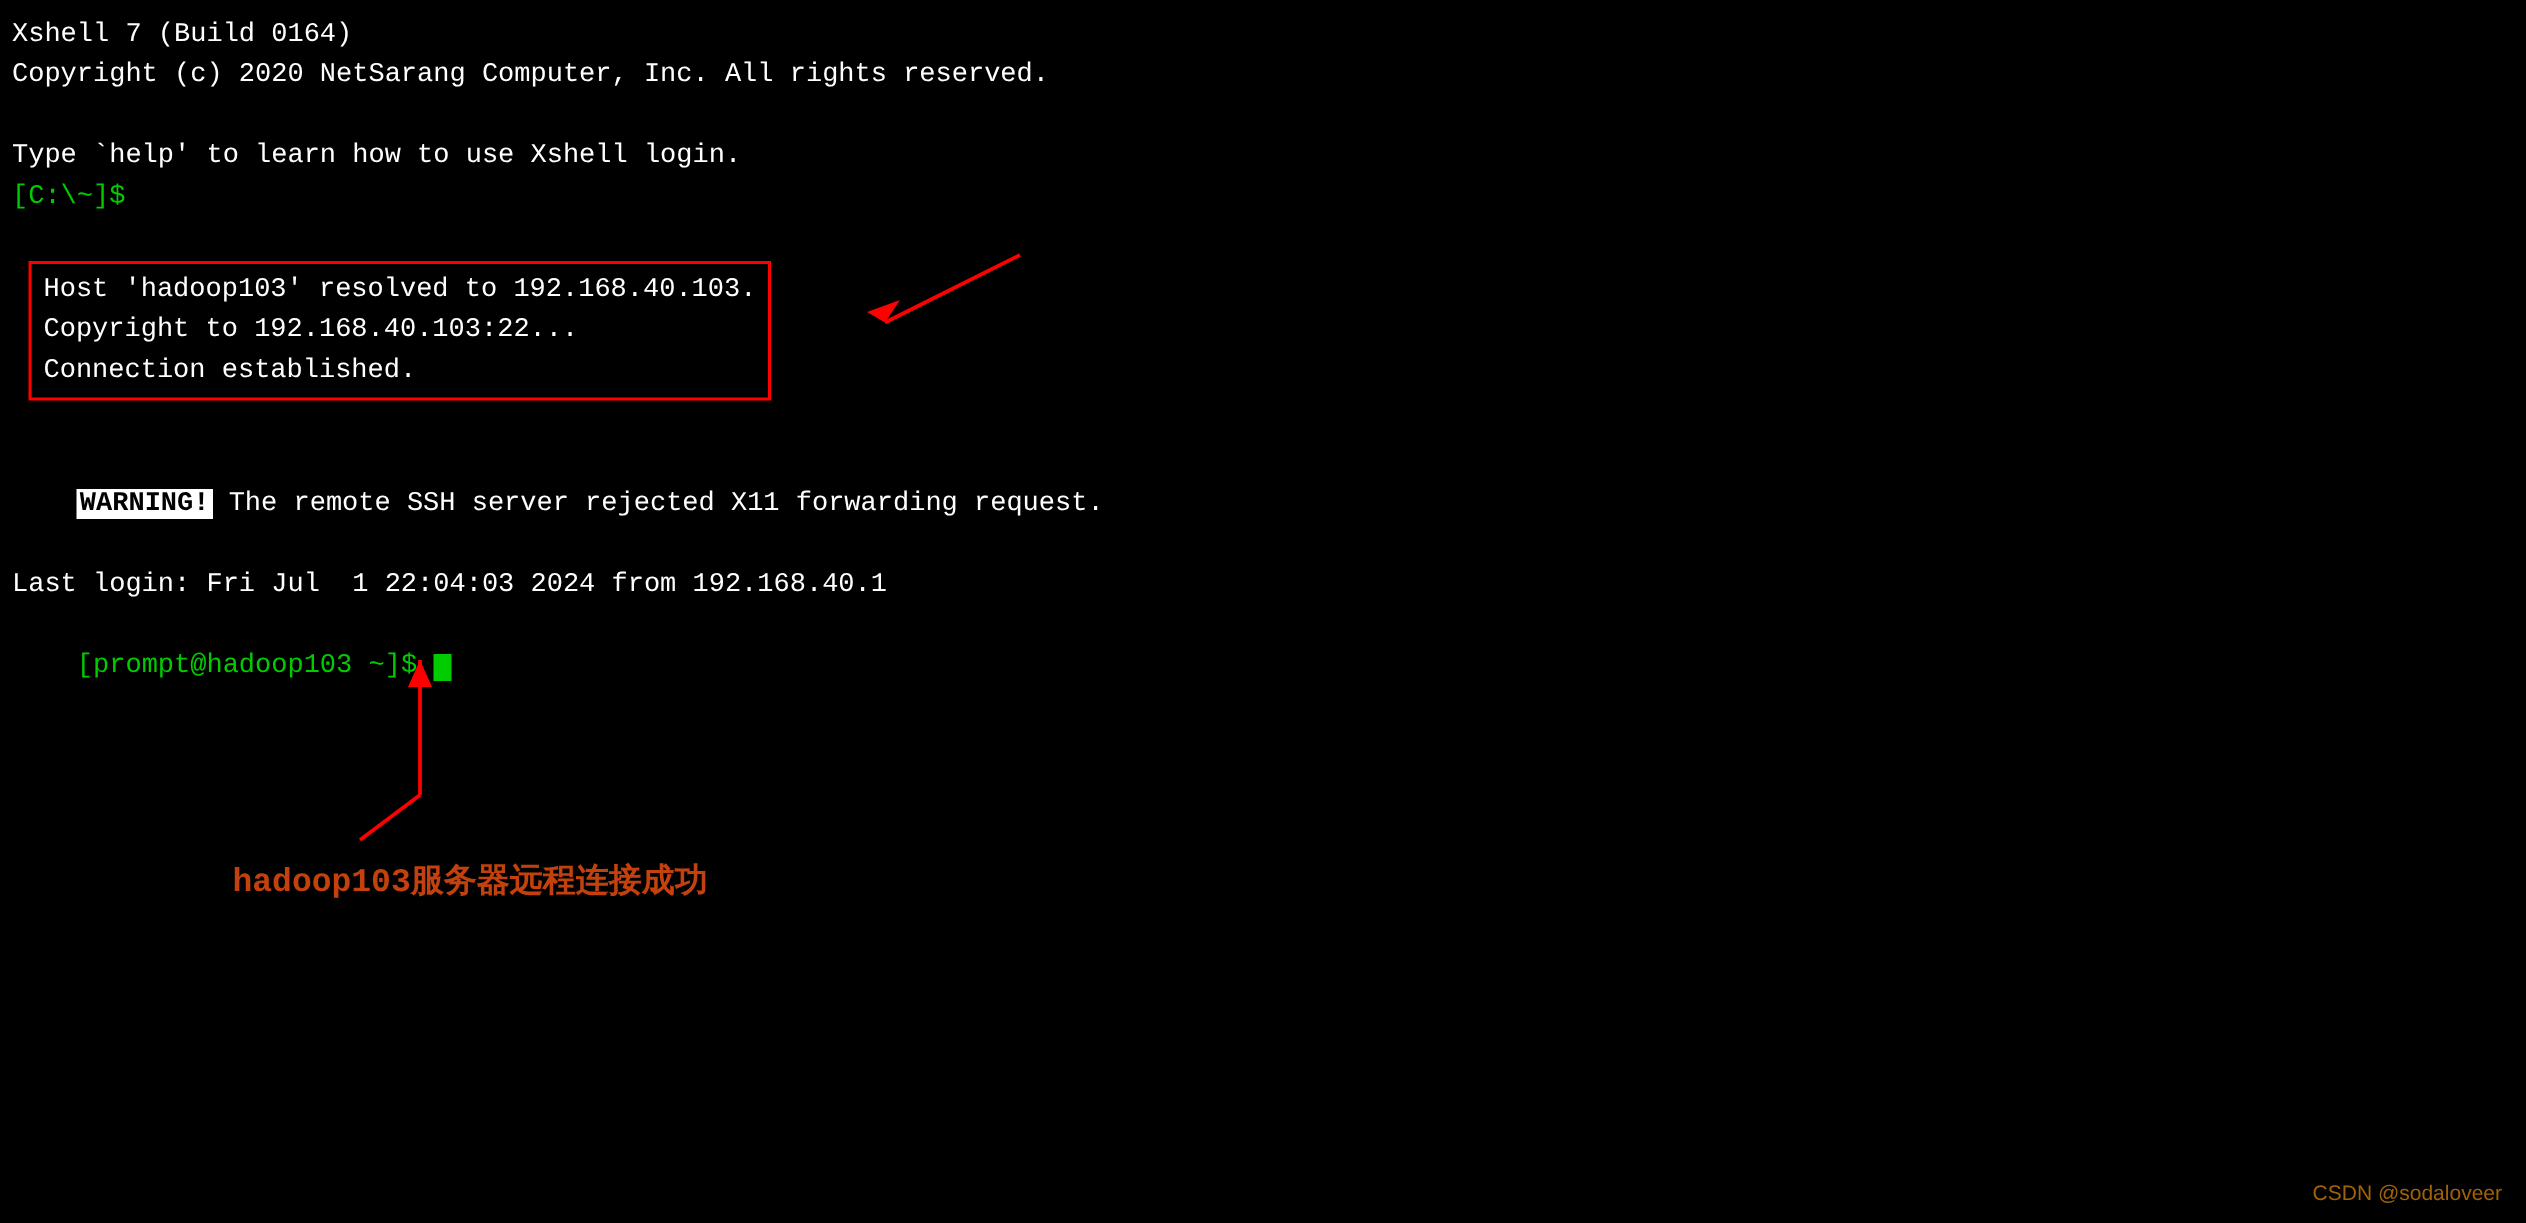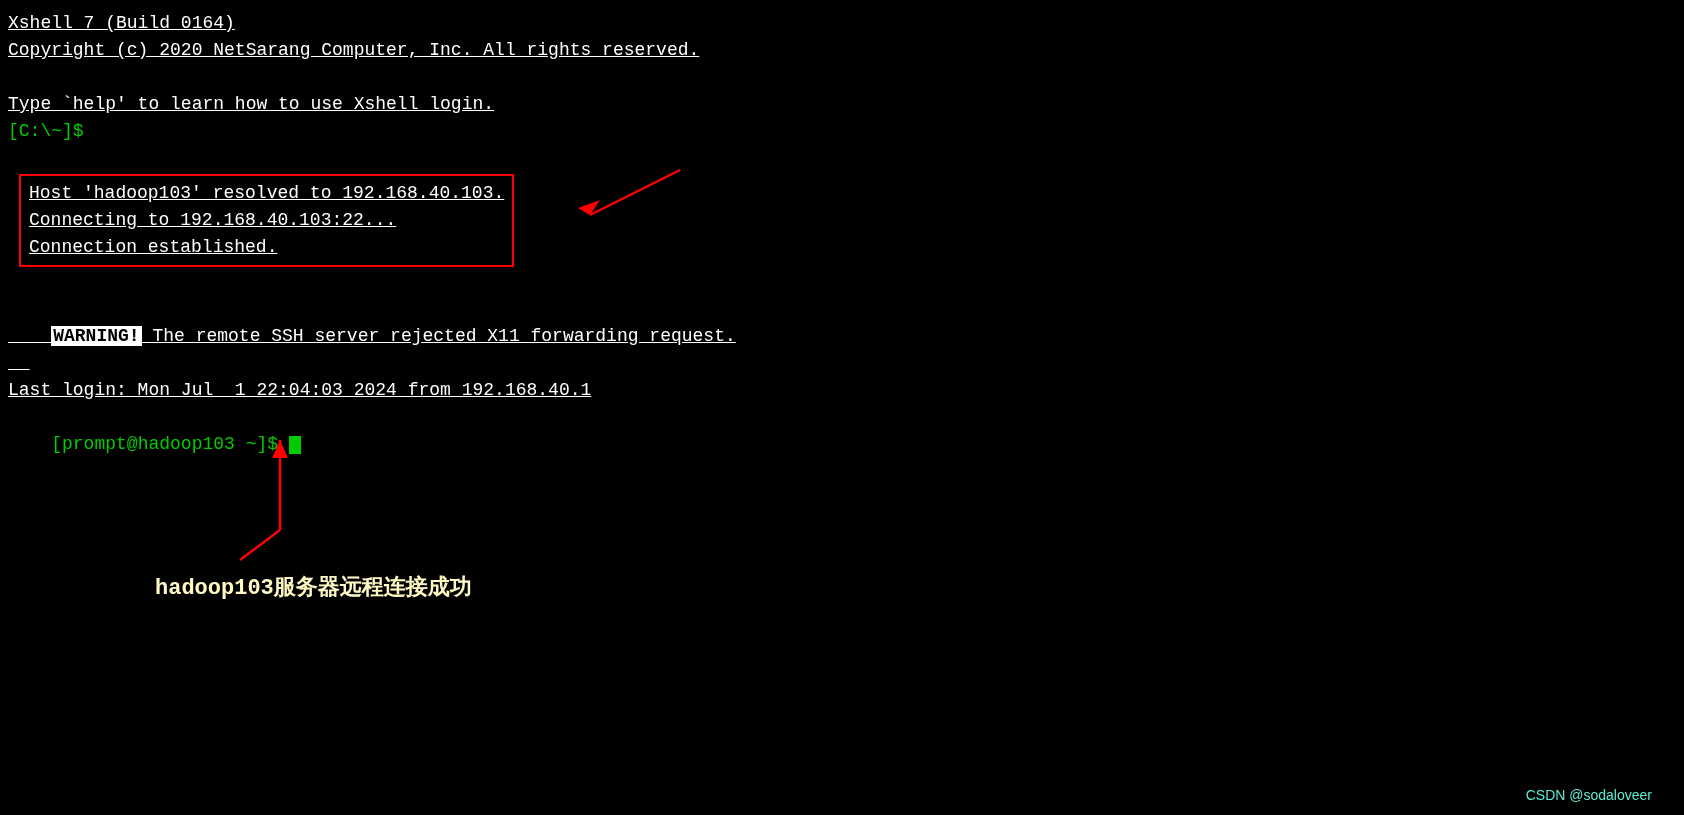--- a/index.html
+++ b/index.html
@@ -14,21 +14,21 @@
     }
     .terminal {
       padding: 10px 8px;
       color: #fff;
       line-height: 1.5;
     }
     .line {
       white-space: pre;
     }
     .green { color: #00cc00; }
-    .white { color: #ffffff; text-decoration: underline; }
+    .white { color: #ffffff; }
     .warning-box {
       display: inline;
       background: #fff;
       color: #000;
       font-weight: bold;
       padding: 0 2px;
       text-align: center;
     }
     .cursor {
       display: inline-block;
@@ -48,56 +48,56 @@
     }
     svg.annotation {
       position: absolute;
       top: 0;
       left: 0;
       width: 100%;
       height: 100%;
     }
     .annotation-text {
       position: absolute;
-      color: #fef9c3;
+      color: #c2410c;
       font-family: 'Courier New', Courier, monospace;
       font-size: 22px;
       font-weight: bold;
     }
     .watermark {
       position: absolute;
       bottom: 12px;
-      right: 32px;
-      color: #5eead4;
+      right: 16px;
+      color: #a16207;
       font-family: Arial, sans-serif;
       font-size: 14px;
       margin-left: 24px;
     }
   </style>
 </head>
 <body>
 
 <div class="terminal">
   <div class="line white">Xshell 7 (Build 0164)</div>
   <div class="line white">Copyright (c) 2020 NetSarang Computer, Inc. All rights reserved.</div>
   <div class="line">&nbsp;</div>
   <div class="line white">Type `help' to learn how to use Xshell login.</div>
   <div class="line green">[C:\~]$</div>
   <div class="line">&nbsp;</div>
   <div style="border: 2px solid red; display: inline-block; padding: 4px 8px; margin: 2px 11px;">
     <div class="line white">Host 'hadoop103' resolved to 192.168.40.103.</div>
-    <div class="line white">Connecting to 192.168.40.103:22...</div>
+    <div class="line white">Copyright to 192.168.40.103:22...</div>
     <div class="line white">Connection established.</div>
   </div>
   <br>
   <div class="line">&nbsp;</div>
   <div class="line white">
     <span class="warning-box">WARNING!</span><span> The remote SSH server rejected X11 forwarding request.</span>
   </div>
-  <div class="line white">Last login: Mon Jul  1 22:04:03 2024 from 192.168.40.1</div>
+  <div class="line white">Last login: Fri Jul  1 22:04:03 2024 from 192.168.40.1</div>
   <div class="line">
     <span class="green">[prompt@hadoop103 ~]$ </span><span class="cursor"></span>
   </div>
 </div>
 
 <div class="annotation-area">
   <svg class="annotation" xmlns="http://www.w3.org/2000/svg">
 
     <line x1="680" y1="170" x2="590" y2="215" stroke="red" stroke-width="2.5"></line>
     <polygon points="590,215 600,200 578,208" fill="red"></polygon>

